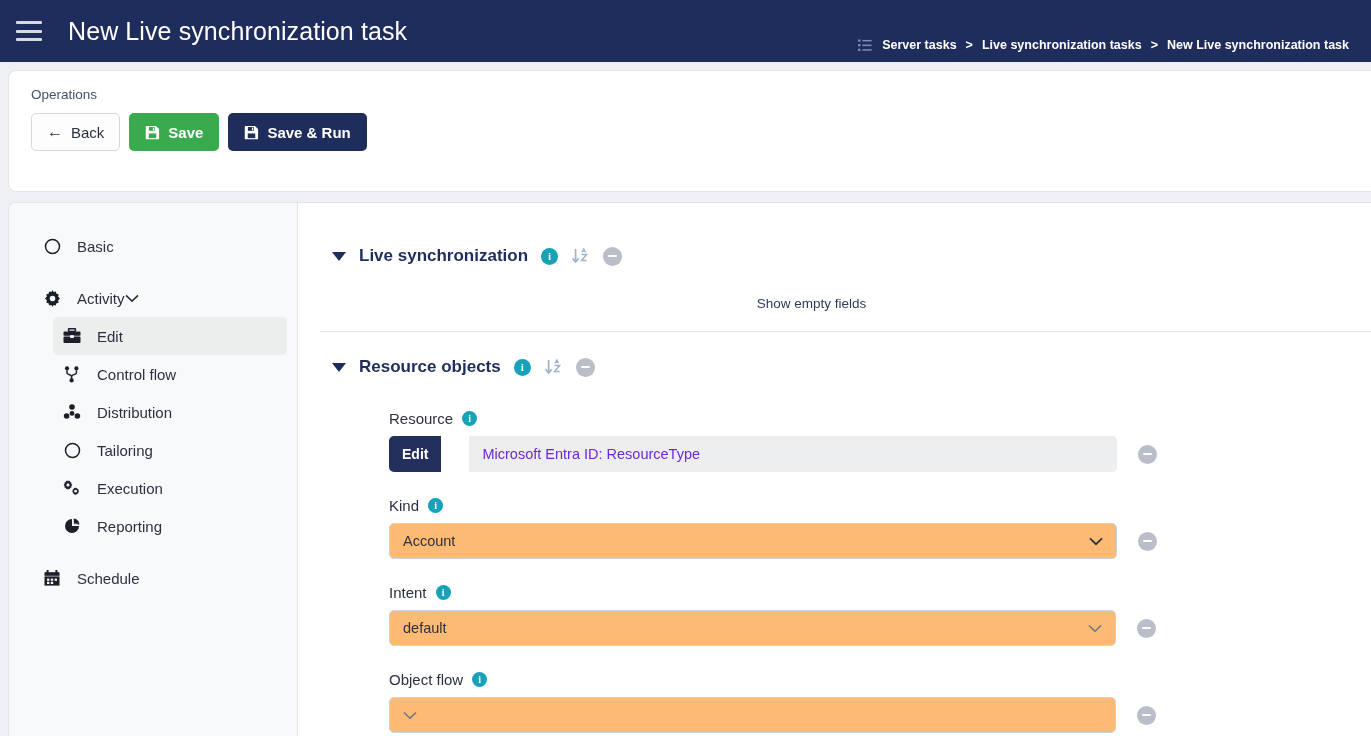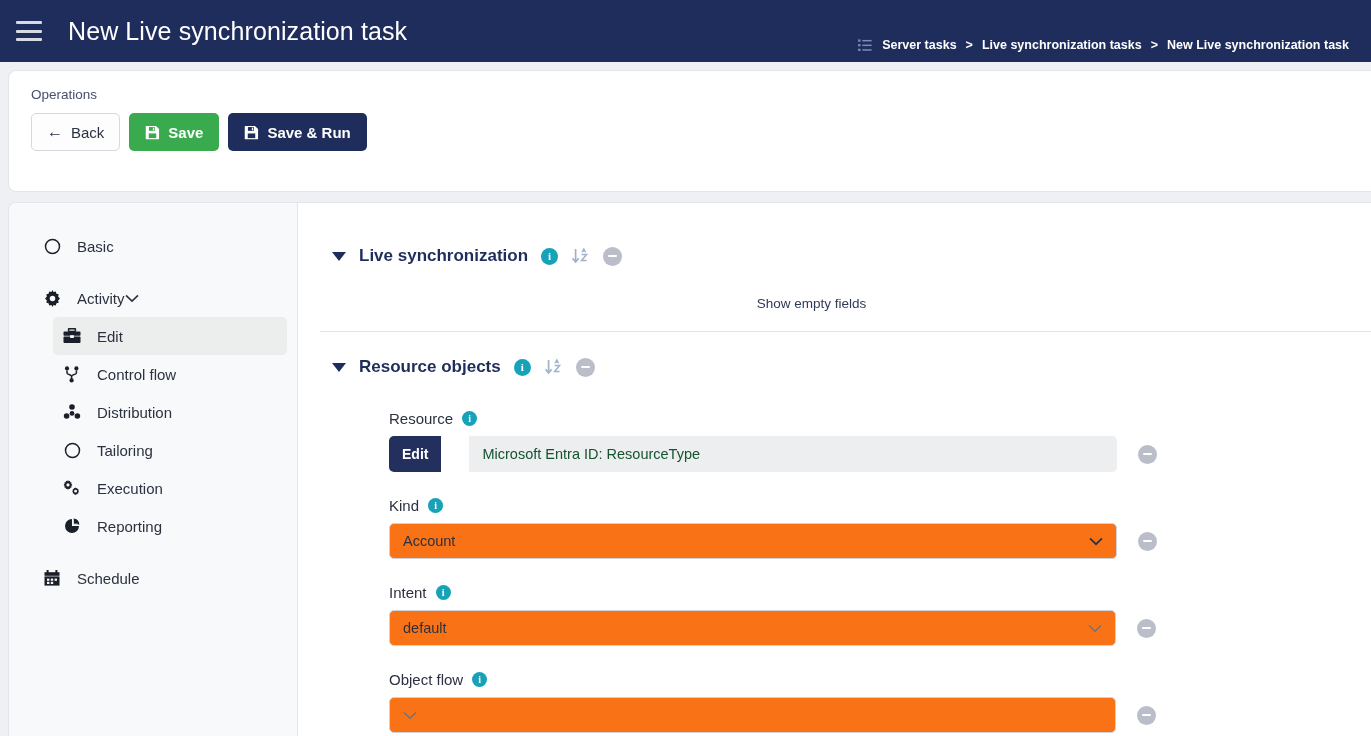--- a/index.html
+++ b/index.html
@@ -207,31 +207,31 @@
     font-size: 14px; font-weight: bold;
     display: flex; align-items: center;
     padding: 0 13px;
     cursor: pointer;
   }
   .readonly-input {
     flex: 1;
     background: #eceef0;
     border: none;
     font-size: 14.5px;
-    color: #14532d;
+    color: #6d28d9;
     padding: 0 13px;
     height: 36px;
     display: flex; align-items: center;
     font-family: "Liberation Sans", sans-serif;
   }
   .select-box {
     width: 728px; height: 36px;
     border: 1px solid #ced3da;
     border-radius: 5px;
-    background: #f97316;
+    background: #fdba74;
     display: flex; align-items: center;
     padding: 0 13px;
     font-size: 14.5px;
     color: #2b3140;
     cursor: pointer;
   }
   .select-box.narrow { width: 727px; }
   .select-val { flex: 1; }
   .chev { width: 14px; height: 9px; display: block; }
 </style>

